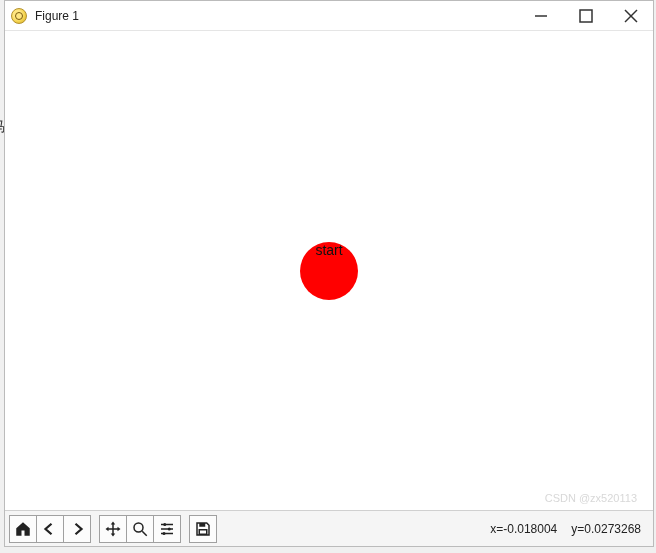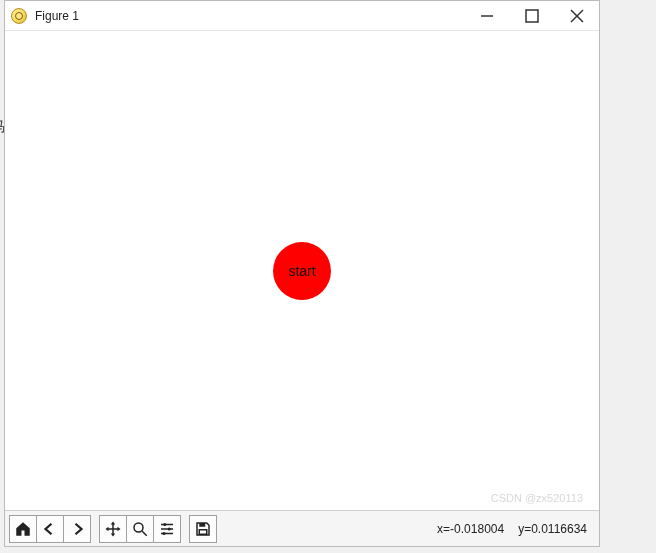--- a/index.html
+++ b/index.html
@@ -5,21 +5,21 @@
     * { box-sizing: border-box; margin: 0; padding: 0; }
     body {
       font-family: "Segoe UI", Tahoma, sans-serif;
       font-size: 12px;
       background: #f0f0f0;
       width: 656px;
       height: 553px;
       overflow: hidden;
     }
     .window {
-      width: 596px;
+      width: 650px;
       height: 547px;
       background: #fff;
       border: 1px solid #bbb;
       position: relative;
       margin-left: 4px;
     }
     .titlebar {
       height: 30px;
       display: flex;
       align-items: center;
@@ -55,21 +55,21 @@
       top: 30px; left: 0; right: 0; bottom: 36px;
       background: #fff;
     }
     .circle {
       position: absolute;
       width: 58px; height: 58px;
       border-radius: 50%;
       background: #ff0000;
       left: 50%; top: 50%;
       transform: translate(-50%, -50%);
-      display: flex; align-items: center; justify-content: center;
+      display: flex; justify-content: center;
       font-size: 14px; color: #111;
     }
     .toolbar {
       position: absolute;
       bottom: 0; left: 0; right: 0;
       height: 36px;
       border-top: 1px solid #d0d0d0;
       background: #f5f5f5;
       display: flex;
       align-items: center;
@@ -196,17 +196,17 @@
     <div class="tool-gap"></div>
     <div class="toolbtn" title="Save">
       <svg viewBox="0 0 24 24">
           <path d="M4 4 H17 L20 7 V20 H4 Z" fill="none" stroke="currentColor" stroke-width="2"></path>
           <rect x="7" y="4" width="8" height="5" fill="currentColor"></rect>
           <rect x="7" y="13" width="10" height="6" fill="none" stroke="currentColor" stroke-width="2"></rect>
         </svg>
     </div>
     <div class="coords">
       <span>x=-0.018004</span>
-      <span>y=0.0116634</span>
+      <span>y=0.0273268</span>
     </div>
   </div>
 
 </div>
 
 </body></html>

